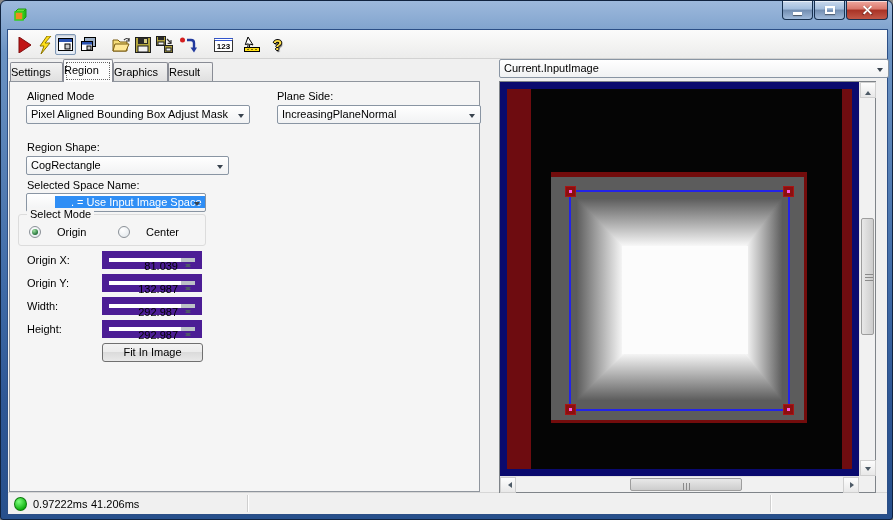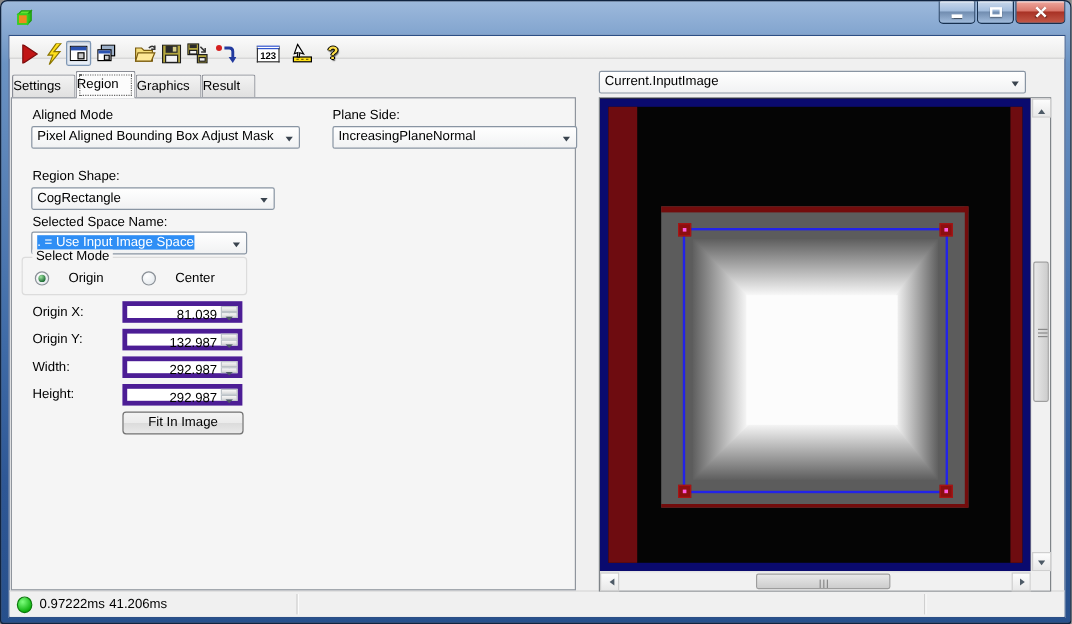--- a/index.html
+++ b/index.html
@@ -19,45 +19,45 @@
   .wbtn.close{width:42px;background:linear-gradient(#efa9a0,#d9766a 45%,#a83225 50%,#c25848);}
   .glyph-min{position:absolute;left:50%;top:11px;width:9px;height:3px;margin-left:-4.5px;background:#fff;box-shadow:0 1px 1px rgba(0,0,0,.5);}
   .glyph-max{position:absolute;left:50%;top:5px;width:10px;height:8px;margin-left:-5px;border:2px solid #fff;box-shadow:0 1px 1px rgba(0,0,0,.4);}
   .glyph-x{position:absolute;left:50%;top:50%;width:11px;height:11px;transform:translate(-50%,-50%);}
   .glyph-x::before,.glyph-x::after{content:"";position:absolute;left:5px;top:0;width:2px;height:11px;background:#fff;box-shadow:0 1px 1px rgba(0,0,0,.5);}
   .glyph-x::before{transform:rotate(45deg);}
   .glyph-x::after{transform:rotate(-45deg);}
   
   .client{position:absolute;left:6px;top:28px;width:881px;height:486px;background:#f0f0f0;border:1px solid #2c4f86;}
   
-  .toolbar{position:absolute;left:0;top:0;right:0;height:19px;background:linear-gradient(#fbfbfb,#ececeb);border-bottom:1px solid #d2d2d2;}
+  .toolbar{position:absolute;left:0;top:0;right:0;height:29px;background:linear-gradient(#fbfbfb,#ececeb);border-bottom:1px solid #d2d2d2;}
   .tbtn{position:absolute;top:4px;width:21px;height:21px;display:flex;align-items:center;justify-content:center;}
   .tbtn.pressed{border:1px solid #7e97b5;border-radius:2px;background:#e7eef7;box-shadow:inset 0 1px 2px rgba(0,0,0,.18);}
   .help-q{font-size:15px;font-weight:bold;color:#ffe04a;text-shadow:-1px 0 #000,1px 0 #000,0 -1px #000,0 1px #000,1px 2px 1px rgba(0,0,0,.6);}
   .ico123{width:19px;height:14px;border:1px solid #333;background:#fff;font-size:8px;font-weight:bold;line-height:12px;text-align:center;border-top:3px double #3355cc;}
   
   .tab{position:absolute;border:1px solid #898c95;border-bottom:none;border-radius:2px 2px 0 0;
     background:linear-gradient(#f3f3f3,#e0e0e0);text-align:left;}
   .tab.inactive{top:32px;height:19px;line-height:18px;}
   .tab.active{top:29px;height:23px;line-height:20px;background:#fcfcfc;z-index:3;}
   .tab.active .focusdot{position:absolute;inset:2px;border:1px dotted #666;}
   .tabpage{position:absolute;left:1px;top:51px;width:471px;height:411px;background:#f5f5f5;border:1px solid #8f959d;z-index:1;}
   
   .label{position:absolute;white-space:nowrap;z-index:2;}
   .combo{position:absolute;height:19px;border:1px solid #8995a3;border-radius:2px;background:linear-gradient(#fff,#f1f2f3);
     padding:2px 18px 0 4px;white-space:nowrap;overflow:hidden;z-index:2;}
   .combo .arrow{position:absolute;right:5px;top:8px;width:0;height:0;border:3px solid transparent;border-top:4px solid #39434e;}
-  .hl{background:#2f8ef5;color:#fff;padding:0 0;}
+  .hl{background:#2f8ef5;color:#fff;padding:0 16px;margin-left:24px;}
   .groupbox{position:absolute;left:10px;top:184px;width:188px;height:32px;border:1px solid #dcdcdc;border-radius:3px;z-index:2;padding-left:23px;}
   .groupbox .legend{position:absolute;left:8px;top:-7px;background:#f5f5f5;padding:0 3px;}
   .radio{position:absolute;top:11px;display:flex;align-items:center;gap:16px;}
   .rdot{width:12px;height:12px;border-radius:50%;border:1px solid #8a9097;background:radial-gradient(circle at 35% 30%,#fff,#dfe5ea);position:relative;}
   .radio.checked .rdot::after{content:"";position:absolute;left:2px;top:2px;width:6px;height:6px;border-radius:50%;
     background:radial-gradient(circle at 35% 30%,#9fe2a2,#1c6b33 75%);}
-  .spin-field{position:absolute;left:94px;width:100px;height:18px;background:#fff;border:4px solid #4c1d95;display:flex;z-index:2;}
+  .spin-field{position:absolute;left:94px;width:100px;height:18px;background:#fff;border:7px solid #4c1d95;display:flex;z-index:2;}
   .spin-value{flex:1;text-align:right;line-height:16px;padding-right:3px;}
   .spinner{width:14px;display:flex;flex-direction:column;}
   .spin-btn{flex:1;border:1px solid #bcc2c7;background:linear-gradient(#f7f7f7,#dadada);position:relative;}
   .spin-btn.up::after{content:"";position:absolute;left:3px;top:2px;border:3px solid transparent;border-bottom:3px solid #4d5a66;}
   .spin-btn.down::after{content:"";position:absolute;left:3px;top:3px;border:3px solid transparent;border-top:3px solid #4d5a66;}
   .btn{position:absolute;border:1px solid #707070;border-radius:3px;text-align:center;
     background:linear-gradient(#f3f3f3,#ebebeb 50%,#dbdbdb 50%,#e9e9e9);z-index:2;}
   
   .display-ctrl{position:absolute;left:491px;top:51px;width:377px;height:412px;border:1px solid #7f8489;background:#f0f0f0;z-index:2;}
   .viewport{position:absolute;left:0;top:0;right:16px;bottom:16px;background:#000;overflow:hidden;}
@@ -281,21 +281,21 @@
       <div class="spin-field" style="top:290px">
         <span class="spin-value">292.987</span>
         <span class="spinner">
             <span class="spin-btn up"></span>
             <span class="spin-btn down"></span>
           </span>
       </div>
 
       <div class="btn" style="left:94px;top:313px;width:101px;height:19px;line-height:17px">Fit In Image</div>
 
-      <div class="combo" style="left:491px;top:29px;width:356px;z-index:2">
+      <div class="combo" style="left:491px;top:29px;width:390px;z-index:2">
         <span>Current.InputImage</span>
         <span class="arrow"></span>
       </div>
 
       <div class="display-ctrl">
         <div class="viewport">
           <div class="range-image">
             <div class="redbar-l"></div>
             <div class="redbar-r"></div>
             <div class="plateau">

